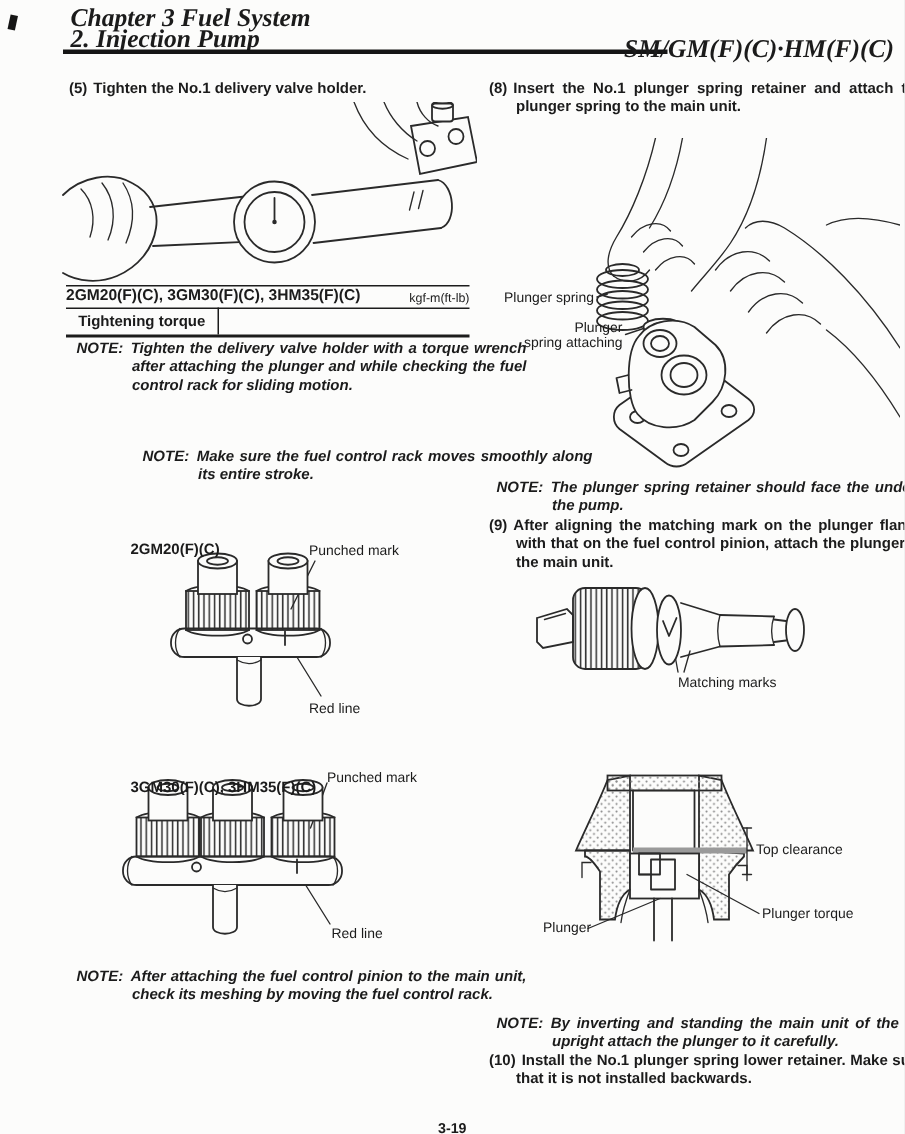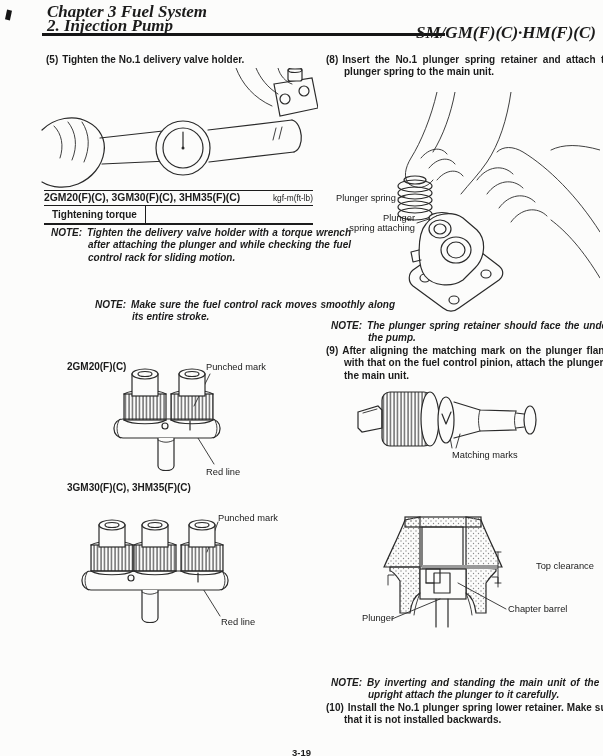--- a/index.html
+++ b/index.html
@@ -19,21 +19,21 @@
   .note .nl{margin-right:5px;}
   
   .tblcap{display:flex;justify-content:space-between;align-items:flex-end;}
   .tblcap .cap{font-size:10.4px;font-weight:bold;}
   .tblcap .unit{font-size:8.3px;font-weight:normal;}
   .cell{font-size:10px;font-weight:bold;text-align:center;}
   .hline{background:#1c1c1c;}
   .vline{background:#1c1c1c;}
   
   .figlab{font-size:9.3px;font-weight:normal;z-index:5;}
-  .figtitle{font-size:10px;font-weight:bold;z-index:5;}
+  .figtitle{font-size:10px;font-weight:bold;z-index:5;margin-left:20px;}
   .pageno{font-size:9.5px;font-weight:bold;transform:translateX(-50%);}
   svg{display:block;}
   svg .ln{stroke:#2a2a2a;stroke-width:1.2;fill:none;stroke-linecap:round;stroke-linejoin:round;}
   svg .th{stroke:#2a2a2a;stroke-width:0.9;fill:none;stroke-linecap:round;}
   svg .wf{fill:#fcfcfb;stroke:#2a2a2a;stroke-width:1.2;}
 </style>
 </head>
 <body>
 
 <div class="page">
@@ -128,21 +128,21 @@
     <ellipse class="wf" cx="101" cy="12" rx="13" ry="5"></ellipse>
     <ellipse class="ln" cx="101" cy="12" rx="7" ry="2.5"></ellipse>
     <rect x="127" y="32" width="42" height="26" fill="url(#knurl)" stroke="#2a2a2a" stroke-width="1.2"></rect>
     <path class="ln" d="M127,58 C135,63 161,63 169,58"></path>
     <path class="ln" d="M127,32 C135,27 161,27 169,32"></path>
     <rect class="wf" x="135" y="12" width="26" height="22"></rect>
     <ellipse class="wf" cx="148" cy="12" rx="13" ry="5"></ellipse>
     <ellipse class="ln" cx="148" cy="12" rx="7" ry="2.5"></ellipse>
   </svg>
 
-  <div class="abs figtitle" style="left:67px;top:482px;">3GM30(F)(C), 3HM35(F)(C)</div>
+  <div class="abs figtitle" style="left:67px;top:520px;">3GM30(F)(C), 3HM35(F)(C)</div>
   <div class="abs figlab" style="left:218px;top:513px;">Punched mark</div>
   <div class="abs figlab" style="left:221px;top:617px;">Red line</div>
   <svg class="abs" style="left:44px;top:512px;" width="274" height="120" viewBox="0 0 274 120">
     <line class="th" x1="174" y1="10" x2="163" y2="40"></line>
     <line class="th" x1="176" y1="104" x2="156" y2="72"></line>
     <rect class="wf" x="38" y="59" width="146" height="19" rx="9"></rect>
     <path class="th" d="M44,59 C40,64 40,73 44,78"></path>
     <path class="th" d="M178,59 C182,64 182,73 178,78"></path>
     <circle class="ln" cx="87" cy="66" r="3"></circle>
     <line class="ln" x1="154" y1="61" x2="154" y2="70" stroke-width="2"></line>
@@ -161,20 +161,23 @@
     <ellipse class="wf" cx="111" cy="13" rx="13" ry="5"></ellipse>
     <ellipse class="ln" cx="111" cy="13" rx="7" ry="2.5"></ellipse>
     <rect x="137" y="33" width="42" height="26" fill="url(#knurl)" stroke="#2a2a2a" stroke-width="1.2"></rect>
     <path class="ln" d="M137,59 C145,64 171,64 179,59"></path>
     <path class="ln" d="M137,33 C145,28 171,28 179,33"></path>
     <rect class="wf" x="145" y="13" width="26" height="22"></rect>
     <ellipse class="wf" cx="158" cy="13" rx="13" ry="5"></ellipse>
     <ellipse class="ln" cx="158" cy="13" rx="7" ry="2.5"></ellipse>
   </svg>
 
+  <div class="abs txt note" style="left:51px;top:646px;width:263px;">
+    <i class="nl">NOTE:</i><span>After attaching the fuel control pinion to the main unit, check its meshing by moving the fuel control rack.</span>
+  </div>
 
   <div class="abs txt step" style="left:326px;top:54px;width:272px;">
     <span class="num">(8)</span><span>Insert the No.1 plunger spring retainer and attach the plunger spring to the main unit.</span>
   </div>
 
   <div class="abs figlab" style="left:336px;top:193px;">Plunger spring</div>
   <div class="abs figlab" style="left:343px;top:213px;width:72px;text-align:right;">
     <div>Plunger</div>
     <div>spring attaching</div>
   </div>
@@ -236,22 +239,22 @@
     <path class="ln" d="M112,28 L116,38 L121,26"></path>
     <path class="ln" d="M124,16 L150,24 L186,25"></path>
     <path class="ln" d="M124,52 L150,45 L186,44"></path>
     <path class="th" d="M150,24 C148,31 148,38 150,45"></path>
     <path class="th" d="M186,25 C184,31 184,38 186,44"></path>
     <path class="ln" d="M186,27 L194,28"></path>
     <path class="ln" d="M186,42 L194,41"></path>
     <ellipse class="wf" cx="200" cy="34" rx="6" ry="14"></ellipse>
   </svg>
 
-  <div class="abs figlab" style="left:536px;top:561px;">Top clearance</div>
-  <div class="abs figlab" style="left:508px;top:604px;">Chapter barrel</div>
+  <div class="abs figlab" style="left:504px;top:561px;">Top clearance</div>
+  <div class="abs figlab" style="left:508px;top:604px;">Plunger torque</div>
   <div class="abs figlab" style="left:362px;top:613px;">Plunger</div>
   <svg class="abs" style="left:330px;top:505px;" width="270" height="155" viewBox="0 0 270 155">
     <path d="M54,62 C62,44 70,28 75,15 L90,12 L90,62 Z" fill="url(#stip)" stroke="#2a2a2a" stroke-width="1.2"></path>
     <path d="M172,62 C164,44 156,28 151,15 L136,12 L136,62 Z" fill="url(#stip)" stroke="#2a2a2a" stroke-width="1.2"></path>
     <rect x="75" y="12" width="76" height="10" fill="url(#stip)" stroke="#2a2a2a" stroke-width="1.2"></rect>
     <path d="M60,62 L90,62 L90,88 C83,92 81,100 80,108 L70,108 L70,76 C66,70 62,66 60,66 Z" fill="url(#stip)" stroke="#2a2a2a" stroke-width="1.2"></path>
     <path d="M166,64 L136,62 L136,88 C143,92 145,100 146,108 L156,108 L156,78 C160,72 164,68 166,66 Z" fill="url(#stip)" stroke="#2a2a2a" stroke-width="1.2"></path>
     <line class="ln" x1="92" y1="22" x2="92" y2="62"></line>
     <line class="ln" x1="133" y1="22" x2="133" y2="62"></line>
     <line class="th" x1="92" y1="22" x2="133" y2="22"></line>

